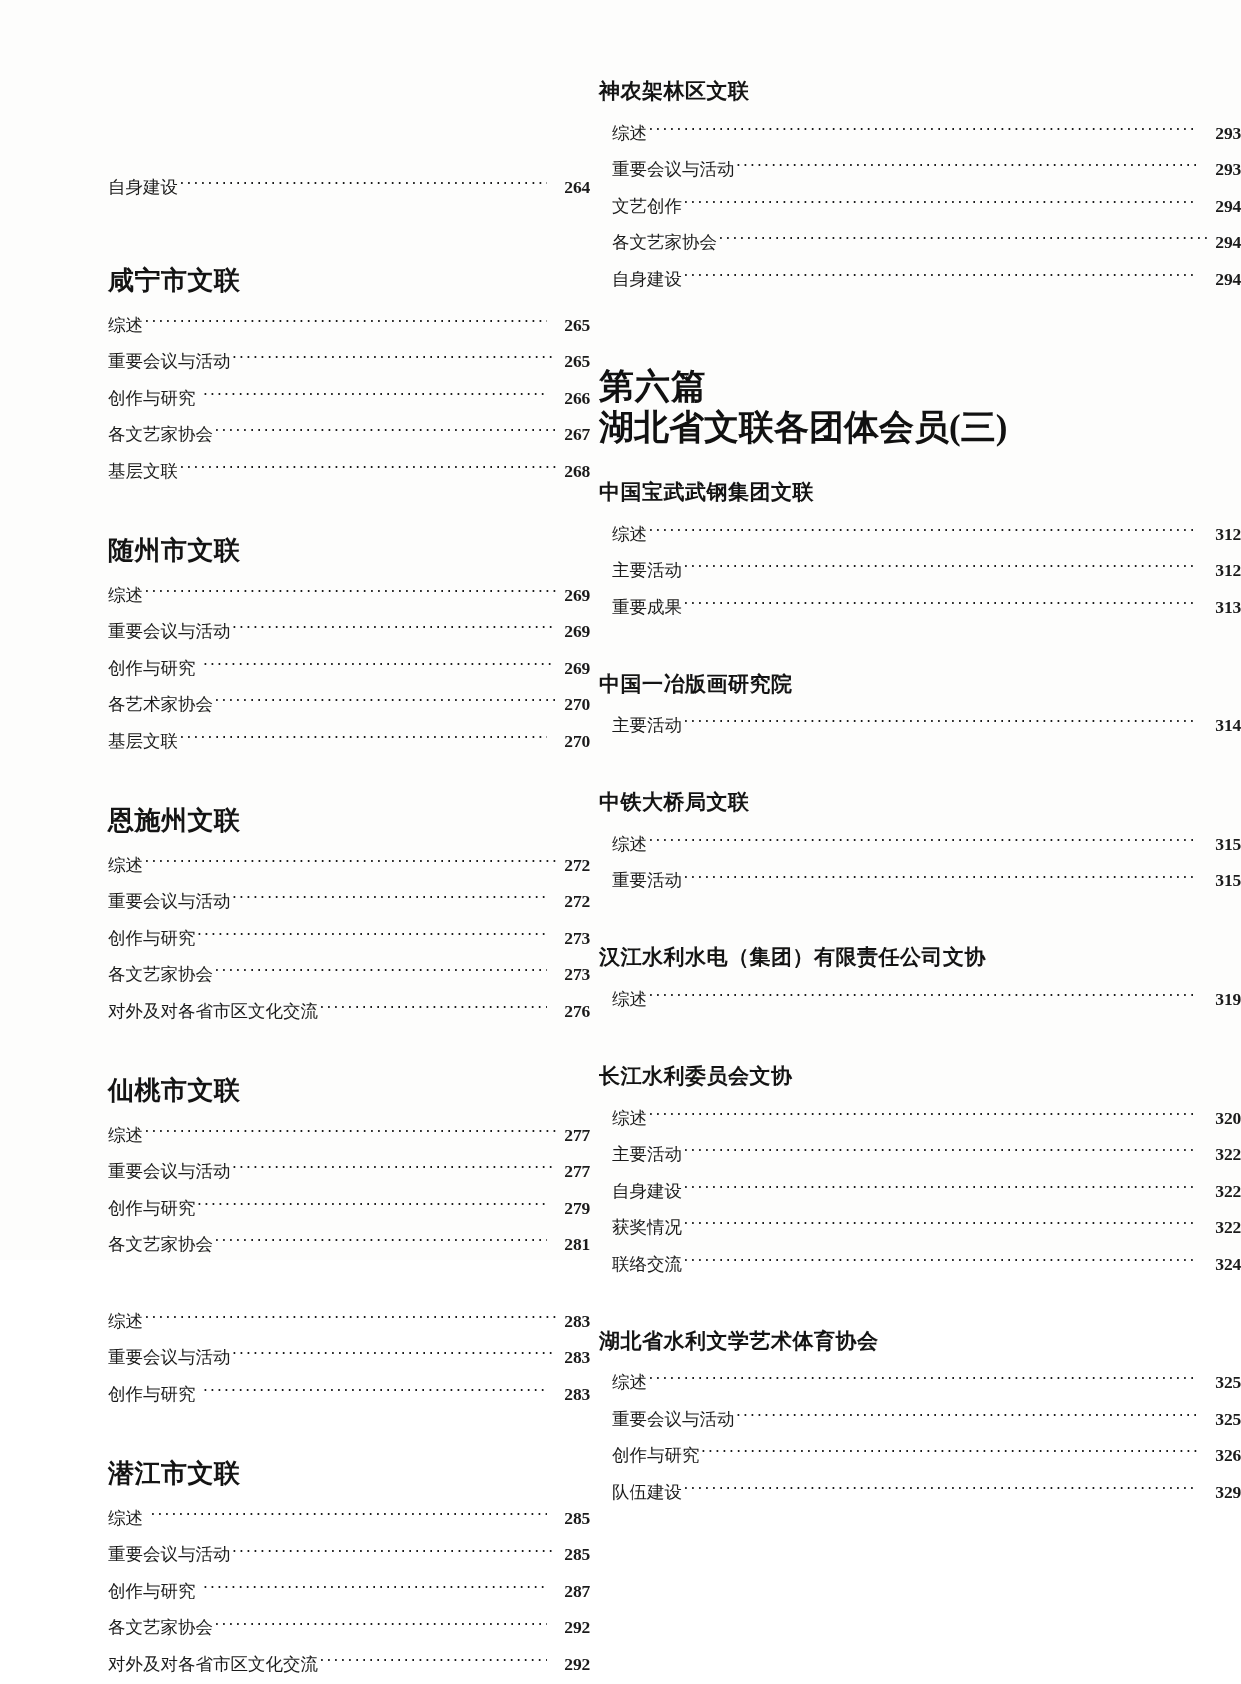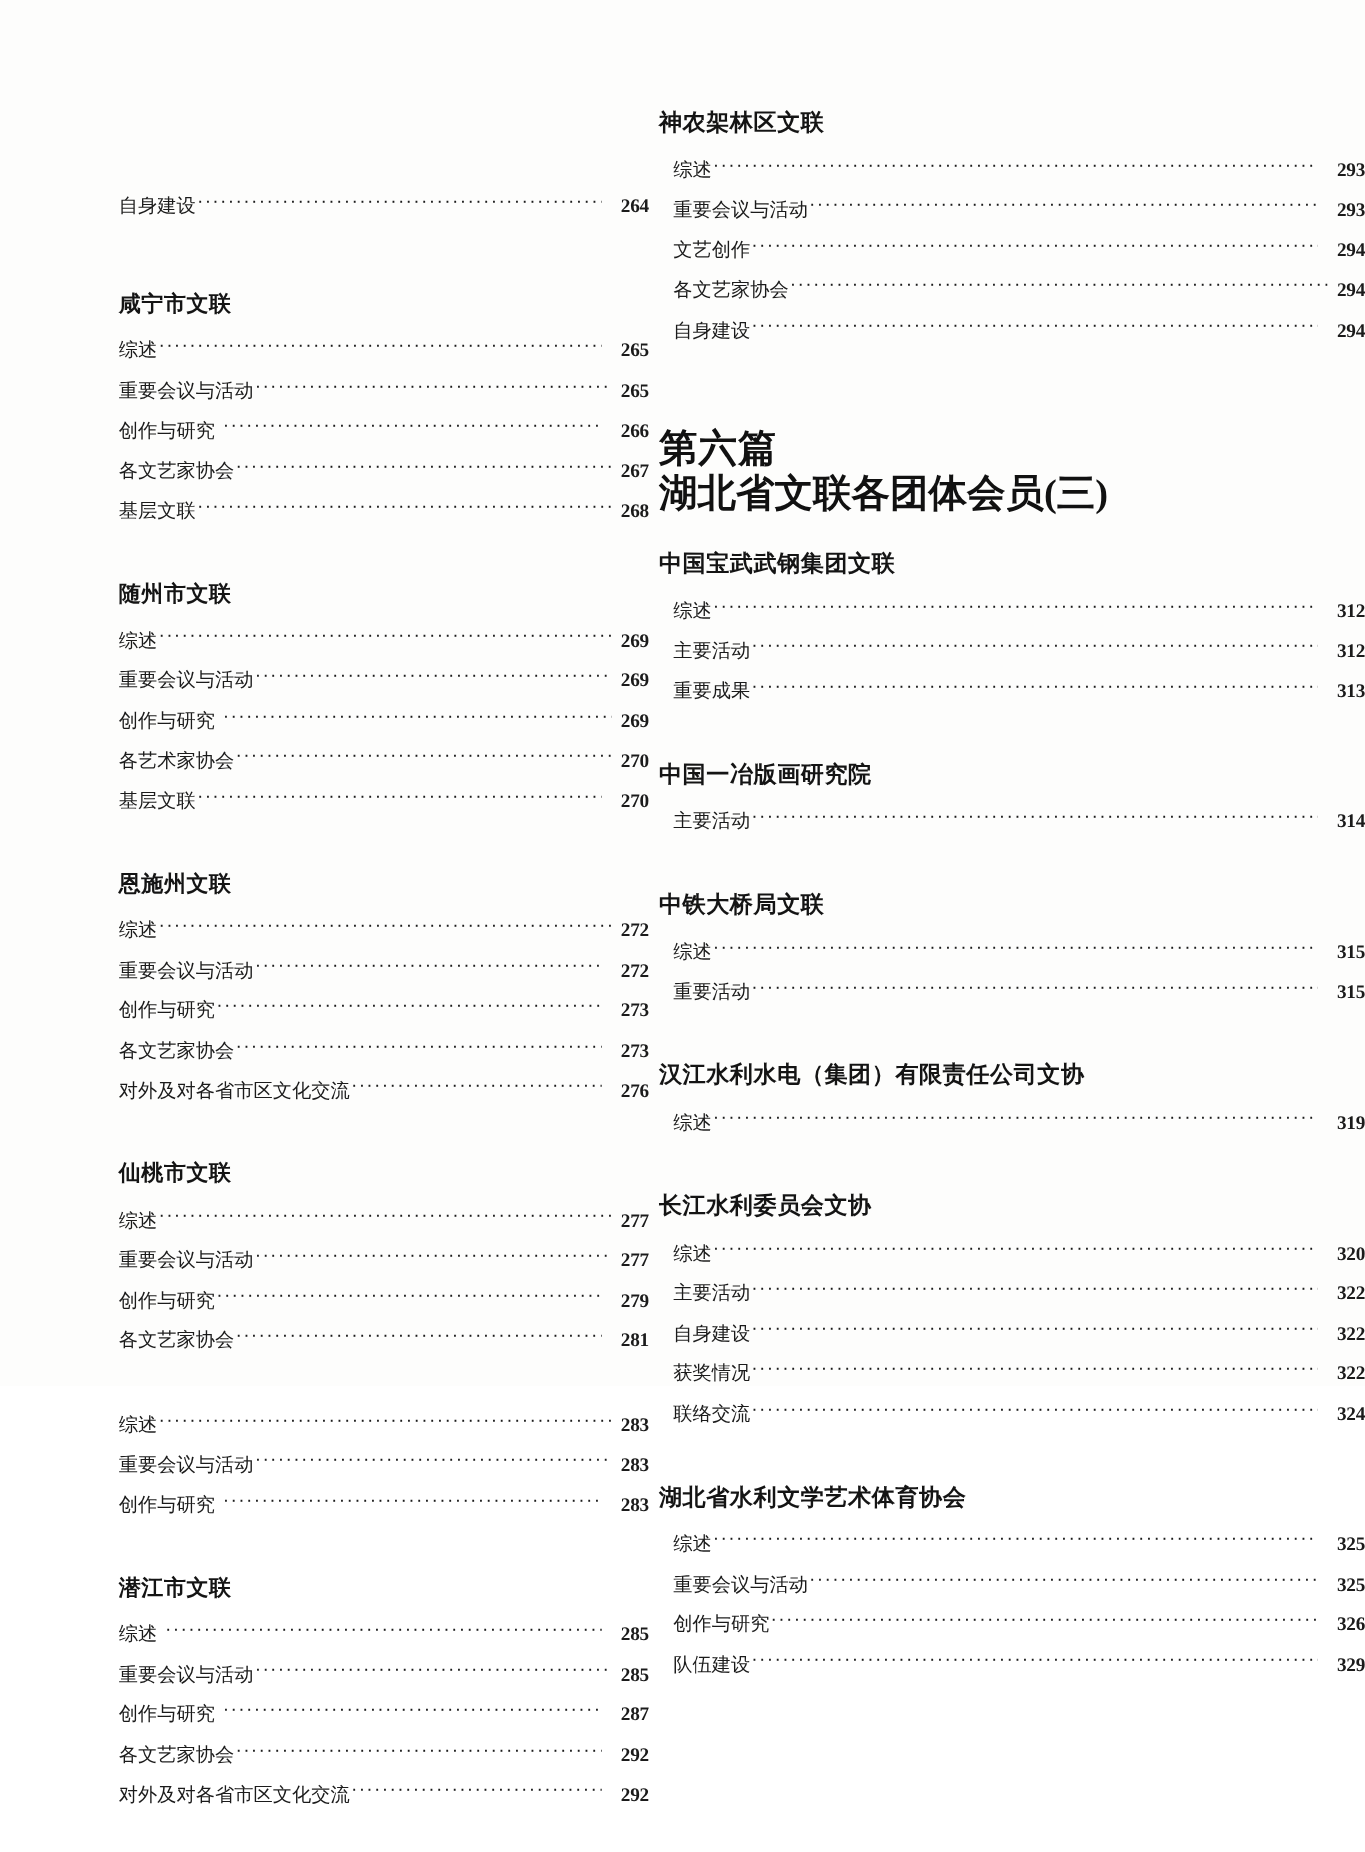--- a/index.html
+++ b/index.html
@@ -34,32 +34,32 @@
   .col {
     box-sizing: border-box;
     position: relative;
   }
   .col-left {
     width: 590px;
     padding: 175px 0 0 108px;
   }
   .col-right {
     width: 651px;
-    padding: 100px 0 0 9px;
+    padding: 79px 0 0 9px;
   }
 
   
   .section { margin: 0; }
   .spacer-lg { height: 54px; }
   .spacer-md { height: 40px; }
   .spacer-sm { height: 22px; }
 
   .sec-title {
     font-weight: bold;
-    font-size: 20px;
+    font-size: 26px;
     letter-spacing: 0.5px;
     color: #141414;
     line-height: 1.1;
     margin: 0 0 19px 0;
     white-space: nowrap;
   }
   .col-right .sec-title { font-size: 21px; }
 
   
   .entry {

